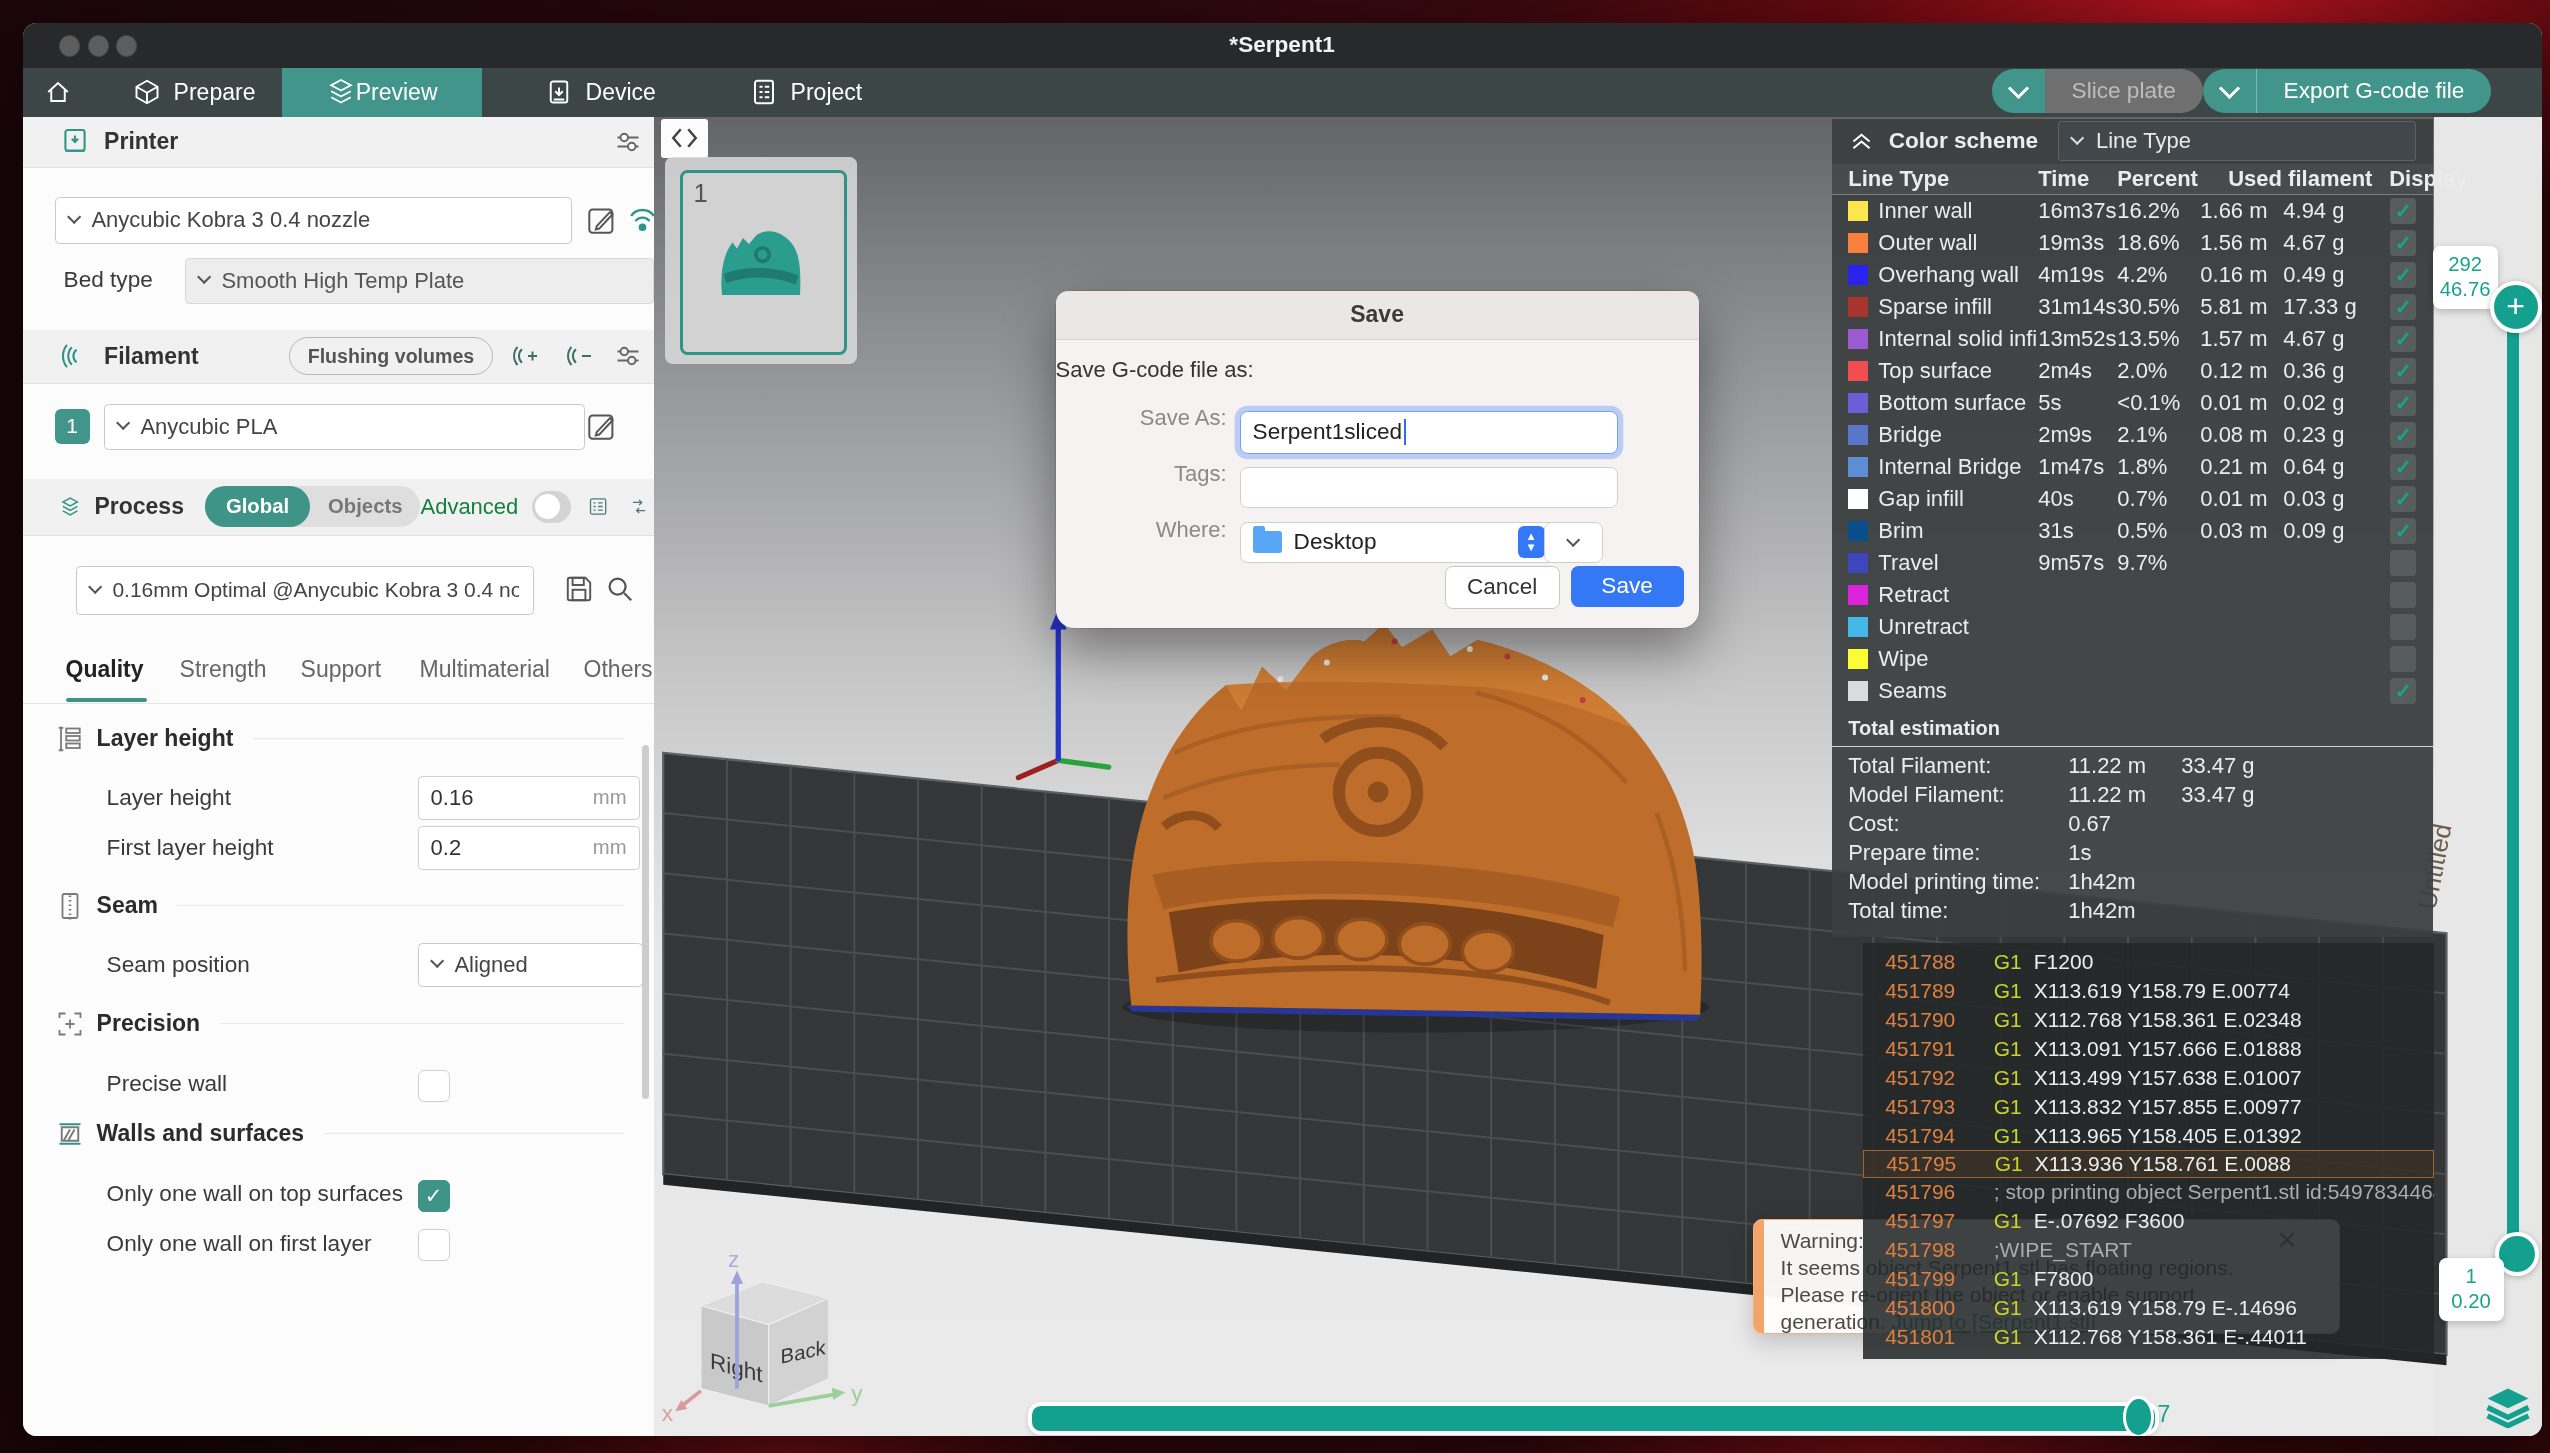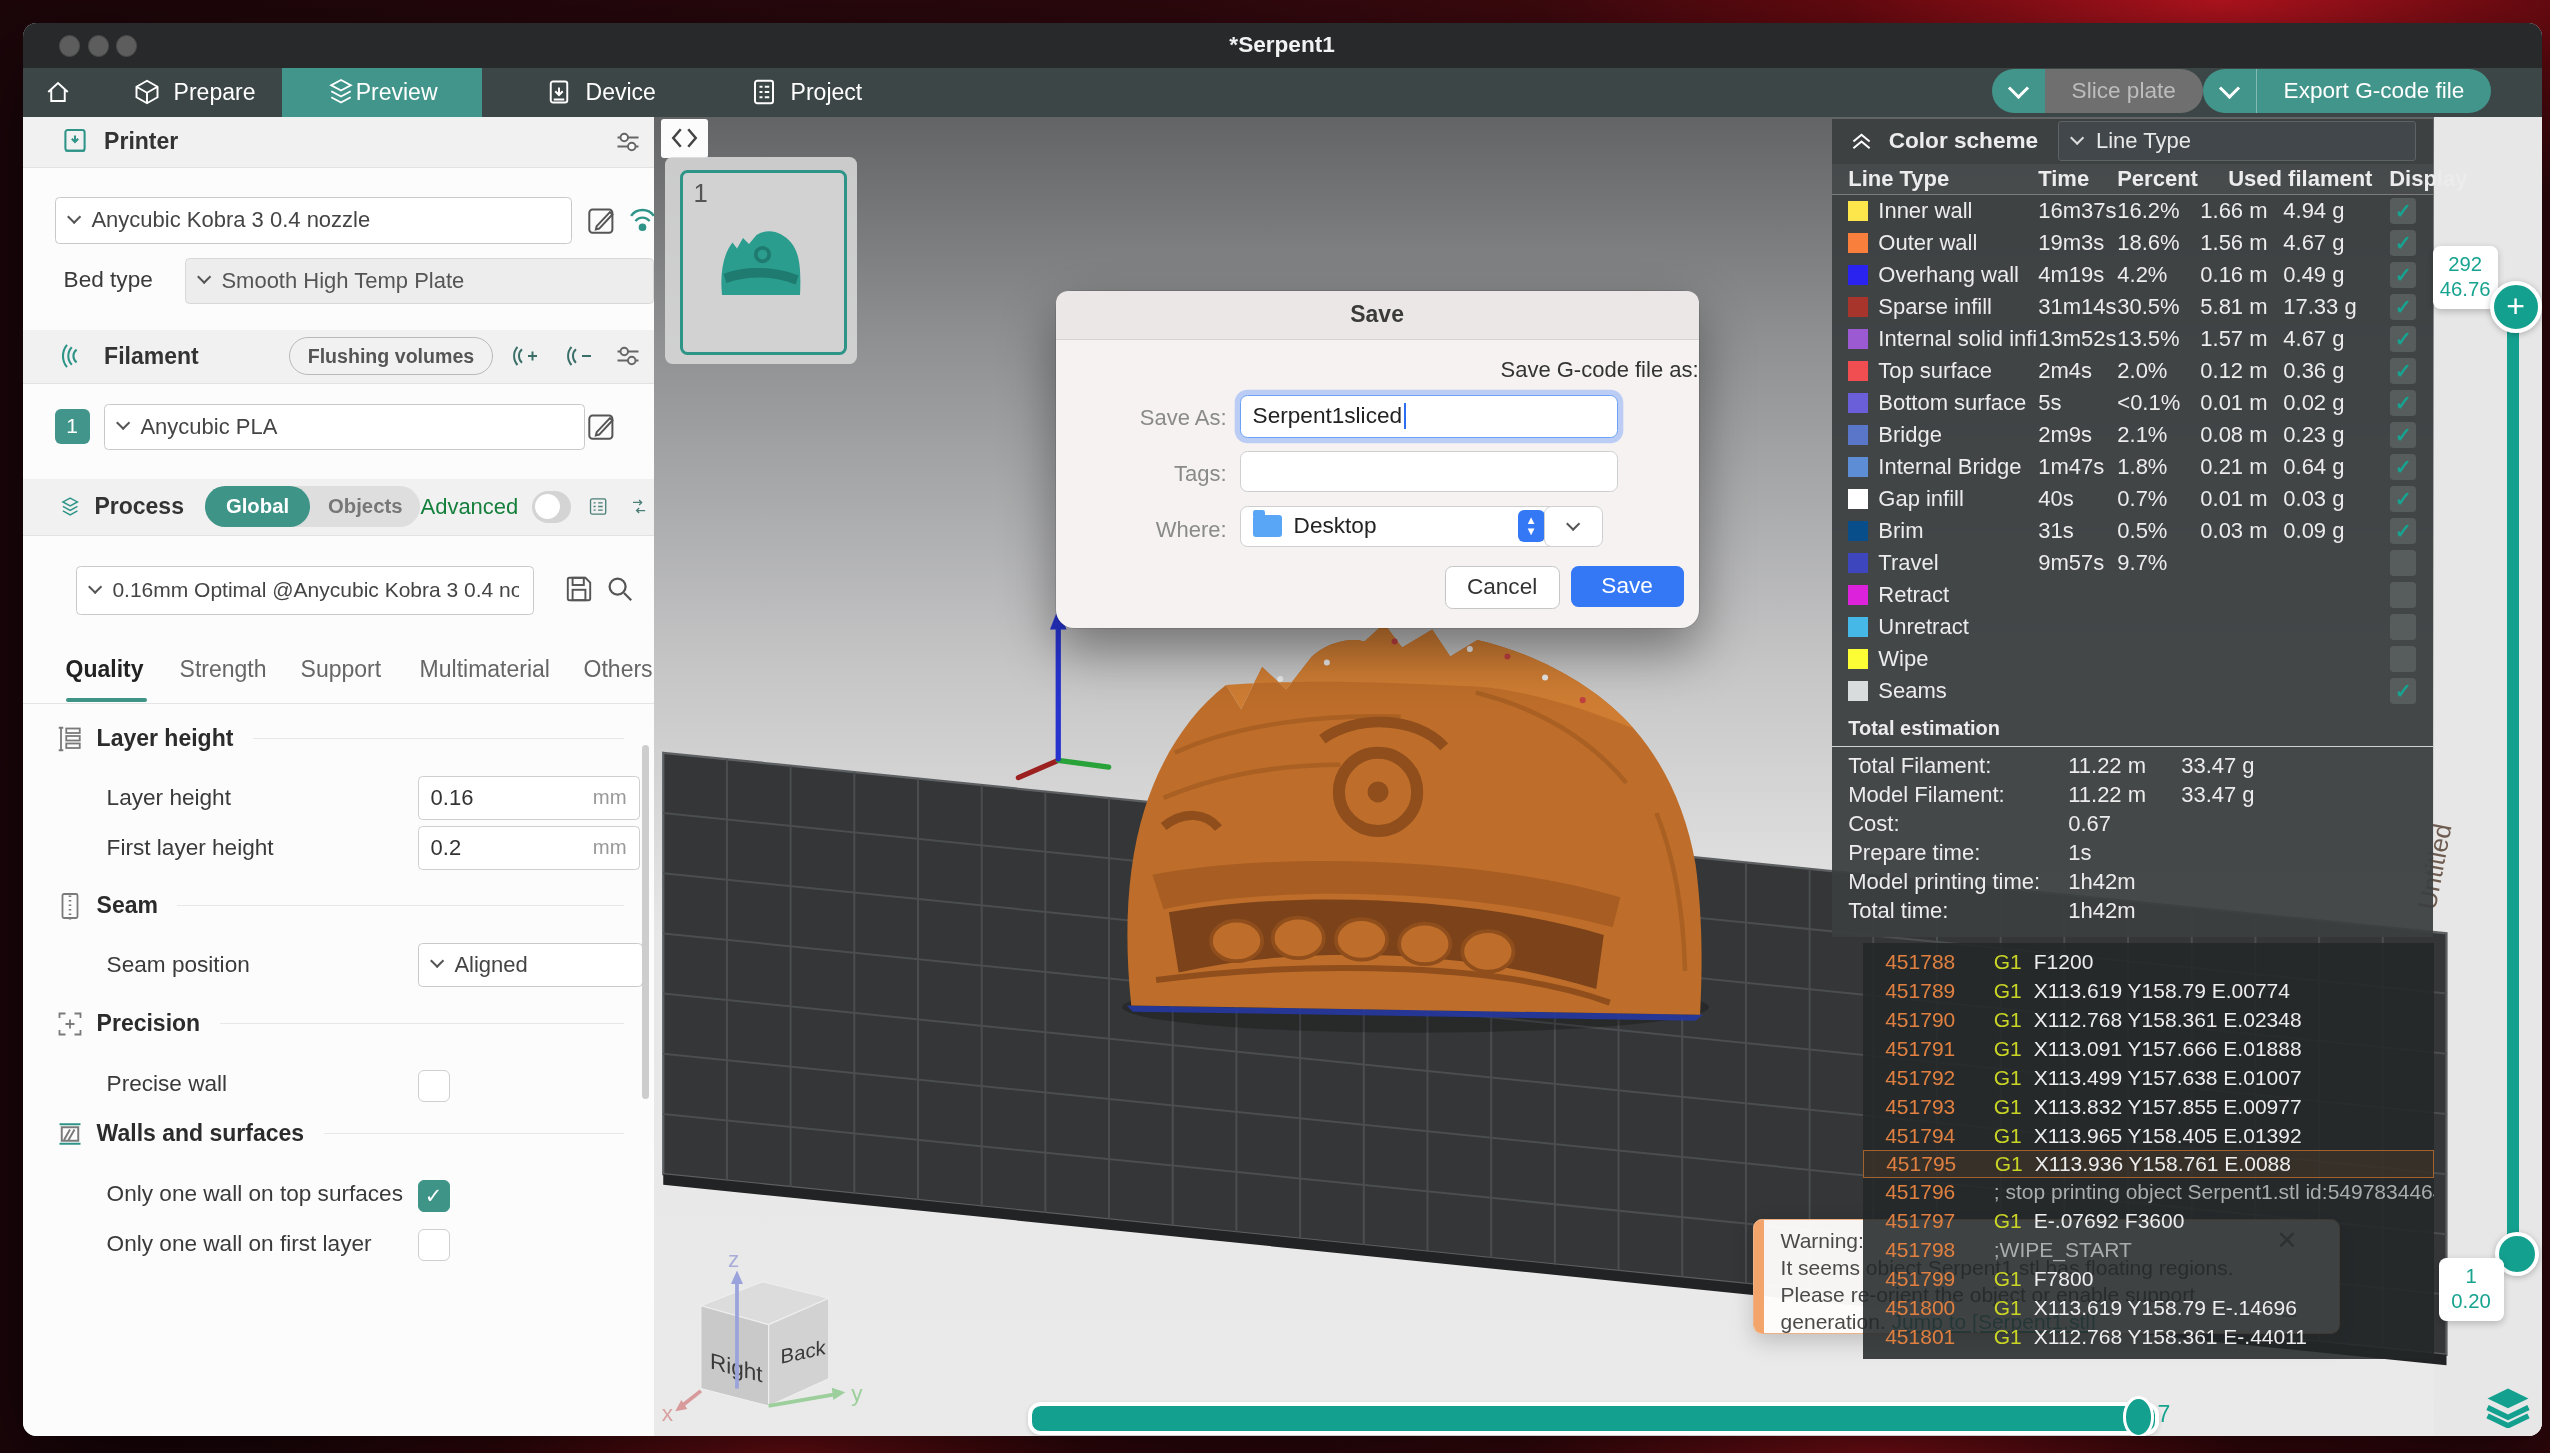--- a/index.html
+++ b/index.html
@@ -102,23 +102,23 @@
   .bubble{width:65px;background:#fff;border-radius:7.5px;box-shadow:0 2.3px 7.5px rgba(0,0,0,.2);
     color:#17a38f;font-size:20.3px;text-align:center;padding:6px 0;line-height:25.6px;}
   .hslider{left:374px;top:1285px;width:1123px;height:25.6px;background:#14a08f;border-radius:12.8px;border:4.5px solid #fff;box-shadow:0 1.5px 4.5px rgba(0,0,0,.15);}
   .hknob{left:1469px;top:1279px;width:25.6px;height:36px;border-radius:50%;background:#14a08f;border:3px solid #fff;}
   .hval{left:1504px;top:1284px;color:#17a38f;font-size:23px;}
   
   .dialog{left:1033px;top:268px;width:643px;height:337px;border-radius:18px;background:#f5f2f1;
     box-shadow:0 22.6px 53px rgba(0,0,0,.4),0 0 0 0.8px rgba(0,0,0,.12);}
   .dlg-head{left:0;top:0;width:100%;height:48px;background:#ebe7e6;border-bottom:0.8px solid #d8d4d3;border-radius:12px 12px 0 0;
     display:flex;align-items:center;justify-content:center;font-size:23px;font-weight:700;color:#3b3b3b;}
-  .dlg-sub{left:0;top:66px;width:100%;text-align:right;font-size:22px;color:#333;}
+  .dlg-sub{left:0;top:66px;width:100%;text-align:left;font-size:22px;color:#333;}
   .dlg-label{font-size:22px;color:#8a8a8a;text-align:right;}
-  .dlg-input{background:#fff;border:1.5px solid #b9b9b9;border-radius:7.5px;font-size:22.6px;color:#222;display:flex;align-items:center;padding:0 12px;}
+  .dlg-input{background:#fff;border:1.5px solid #b9b9b9;border-radius:7.5px;font-size:22.6px;color:#222;display:flex;align-items:center;padding:0 12px;margin-top:16px;}
   .focusring{border-color:#6ba2f7;box-shadow:0 0 0 5.3px rgba(100,150,250,.4);}
   .caret{display:inline-block;width:2.3px;height:25.6px;background:#2b6ef2;margin-left:1.5px;}
   .stepper{margin-left:auto;width:27px;height:32px;border-radius:6px;background:#3478f6;display:flex;flex-direction:column;align-items:center;justify-content:center;color:#fff;font-size:11.3px;line-height:11.3px;}
   .btn{height:41px;border-radius:7.5px;display:flex;align-items:center;justify-content:center;font-size:22.6px;}
   .btn-cancel{background:#fff;border:0.8px solid #c6c6c6;color:#333;}
   .btn-save{background:#3478f6;color:#fff;}
   .folder{width:29px;height:22.6px;background:#58a6f5;border-radius:3px;position:relative;}
   .folder::before{content:"";position:absolute;left:0;top:-5.3px;width:12px;height:6px;background:#58a6f5;border-radius:2.3px 2.3px 0 0;}
   svg{display:block;}
 </style>

